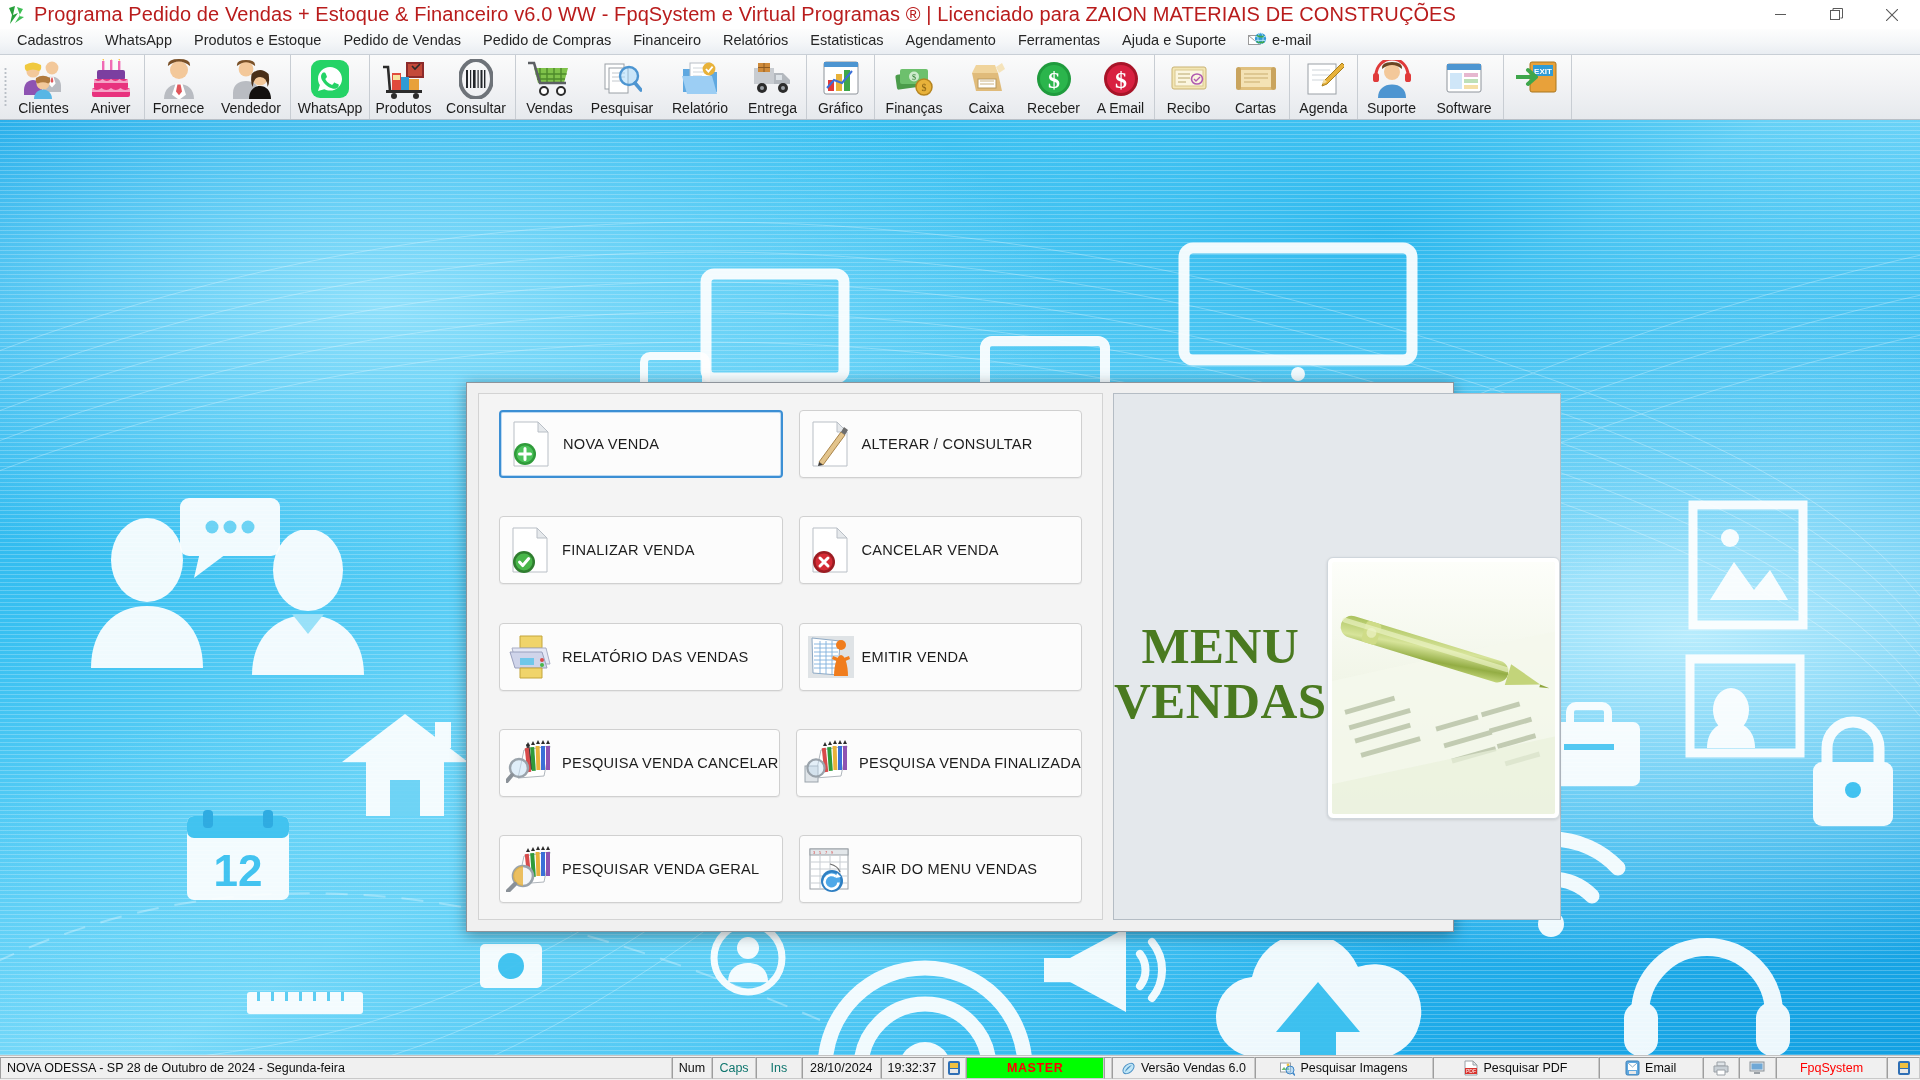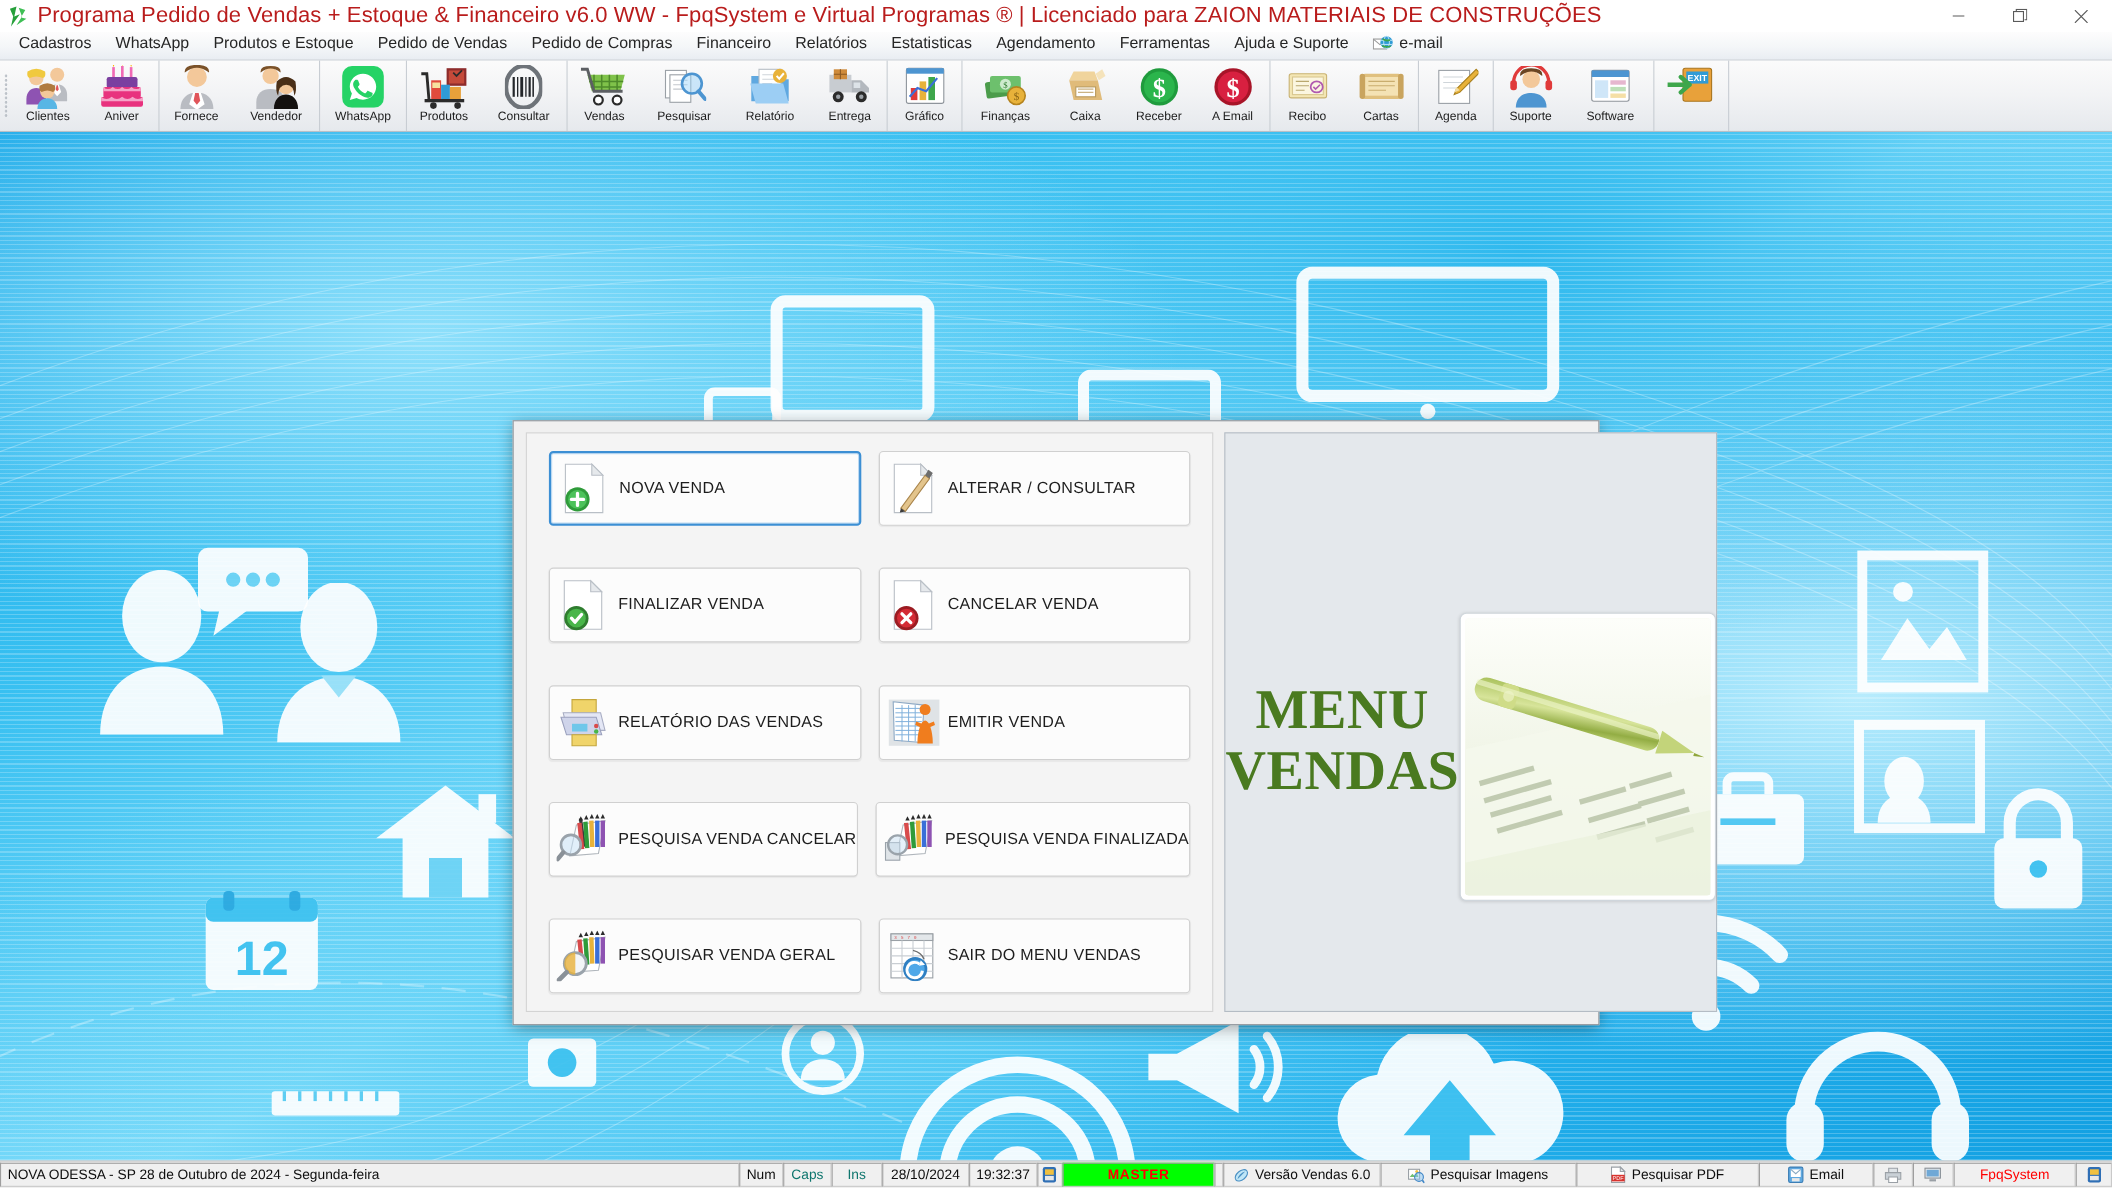--- a/index.html
+++ b/index.html
@@ -75,21 +75,21 @@
     background-size: 3px 4px;
   }
   .tgroup { display: flex; border-right: 1px solid #c8cdd3; }
   .tbtn {
     width: 67px; height: 100%;
     display: flex; flex-direction: column; align-items: center; justify-content: flex-start;
     padding-top: 3px;
     cursor: default;
   }
   .tbtn .ico { height: 41px; display:flex; align-items:center; justify-content:center; }
-  .tbtn .lbl { font-size: 11px; color: #1c1c1c; margin-top: 1px; white-space: nowrap; }
+  .tbtn .lbl { font-size: 14px; color: #1c1c1c; margin-top: 1px; white-space: nowrap; }
   .tbtn.wide { width: 78px; }
 
   
   .workspace {
     flex: 1; position: relative; overflow: hidden;
     background: #0fa6e4;
   }
   .wall-base {
     position:absolute; inset:0;
     background:

